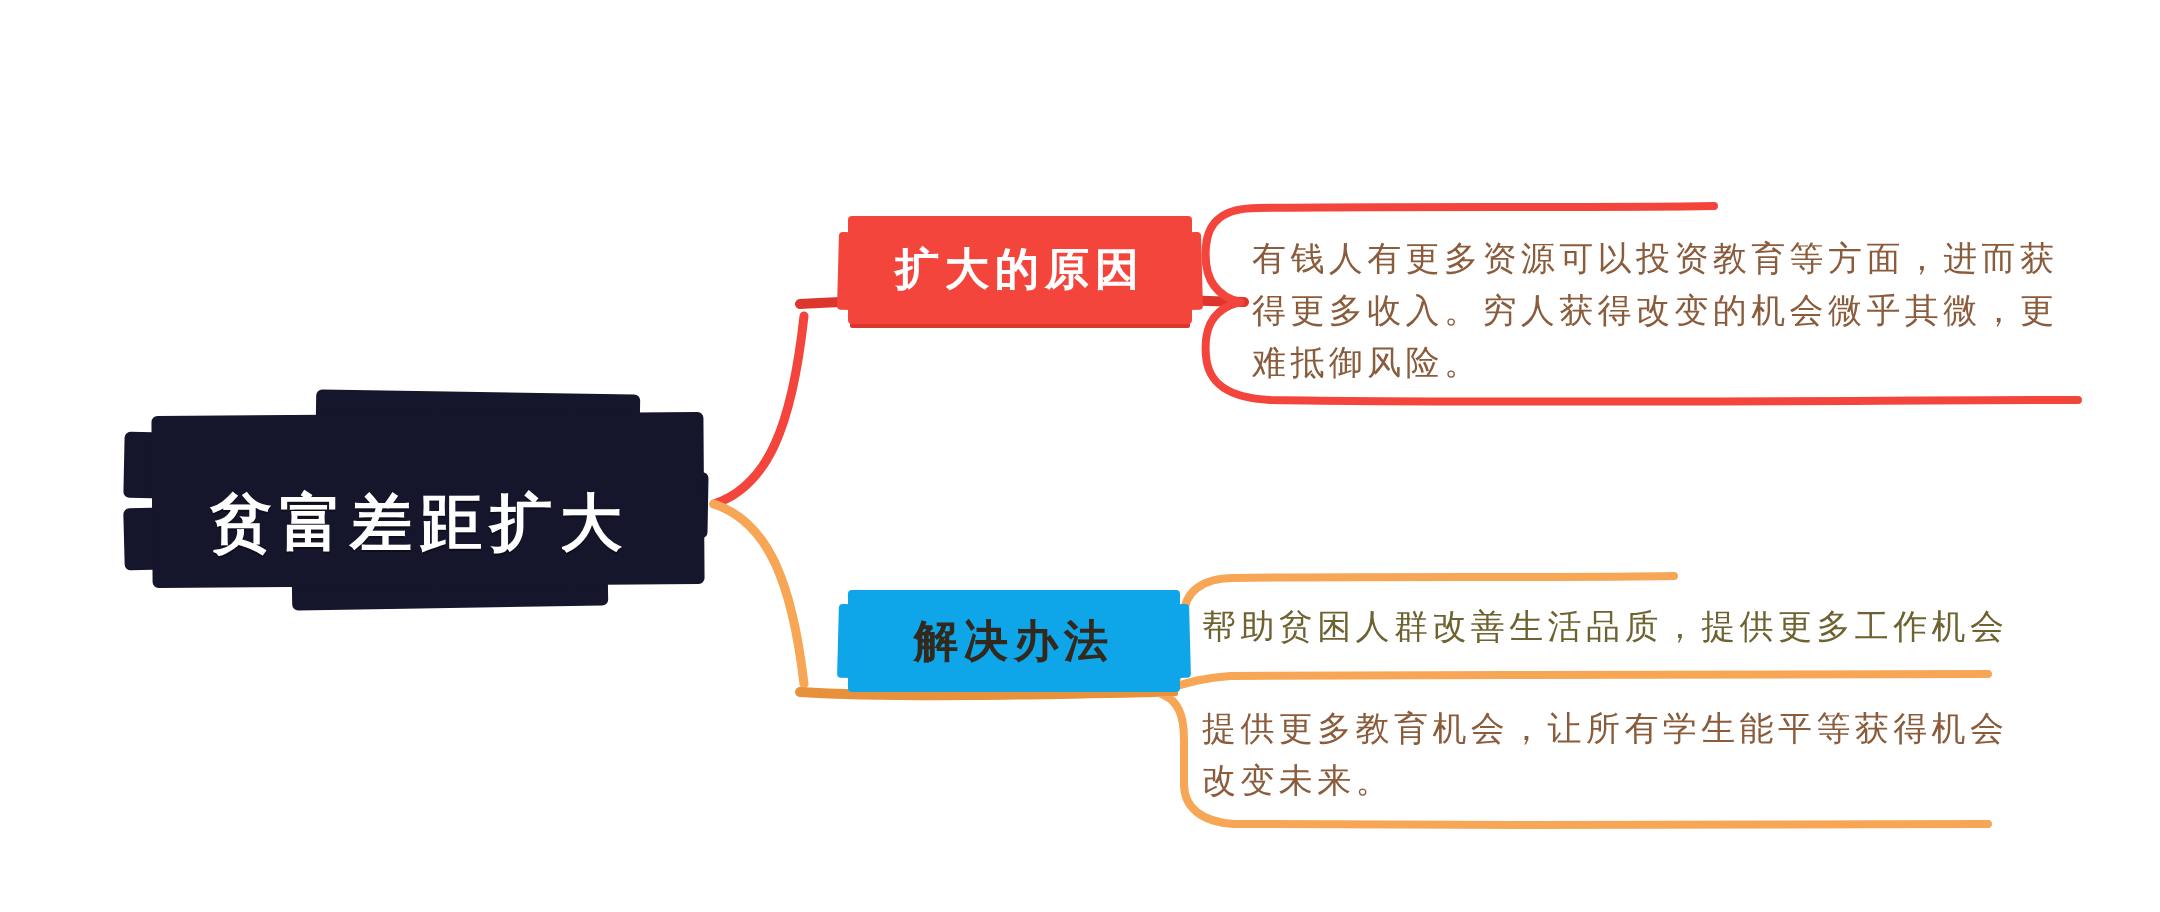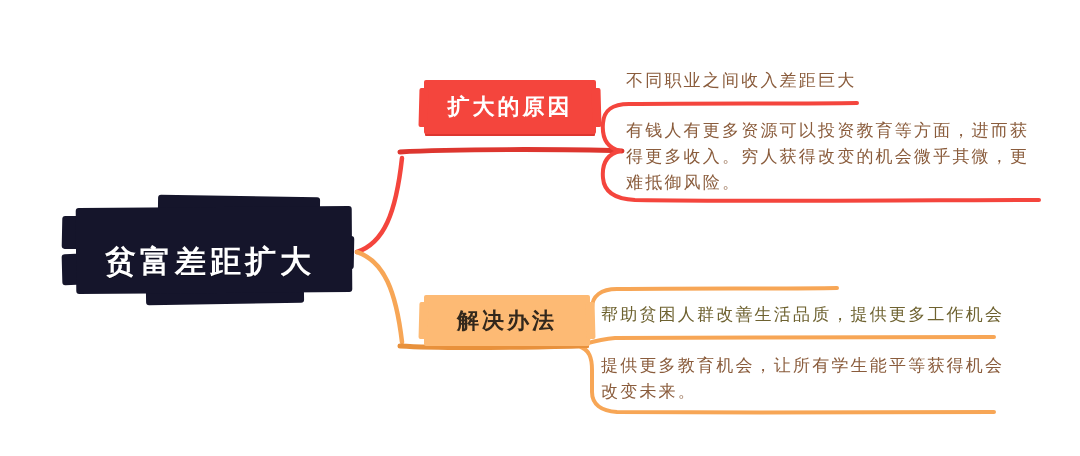--- a/index.html
+++ b/index.html
@@ -30,27 +30,27 @@
     position:absolute; display:flex; align-items:center; justify-content:center;
     font-weight:bold; font-size:22px; letter-spacing:3px; border-radius:2px; cursor:default;
   }
   .topic::before, .topic::after {
     content:""; position:absolute; width:9px; top:14%; height:72%;
     background:inherit; border-radius:2px;
   }
   .topic::before { left:-5px; transform:rotate(1.5deg); }
   .topic::after  { right:-5px; transform:rotate(-1.5deg); }
   .topic-red {
-    left:424px; top:80px; width:172px; height:54px;
+    left:424px; top:108px; width:172px; height:54px;
     background:#f4453d; color:#ffffff;
     box-shadow:0 3px 0 -1px #dd362f;
   }
   .topic-orange {
     left:424px; top:295px; width:166px; height:51px;
-    background:#fdba74; color:#33281c;
+    background:#0ea5e9; color:#33281c;
     box-shadow:0 3px 0 -1px #e8913c;
     font-family:Liberation Serif, serif;
   }
 
   
   .item { position:absolute; font-size:17px; letter-spacing:2.2px; line-height:26px; cursor:default; }
   .nowrap { white-space:nowrap; }
   .c-brown { color:#8a5c3c; }
   .c-olive { color:#6e6230; }
   .item-r1 { left:626px; top:67px; }
@@ -94,19 +94,18 @@
   </div>
 
   <div class="topic topic-red">
     <span>扩大的原因</span>
   </div>
 
   <div class="topic topic-orange">
     <span>解决办法</span>
   </div>
 
-  <div class="item item-r1 nowrap c-brown">不同职业之间收入差距巨大</div>
   <div class="item item-r2 c-brown">有钱人有更多资源可以投资教育等方面，进而获得更多收入。穷人获得改变的机会微乎其微，更难抵御风险。</div>
 
   <div class="item item-o2 nowrap c-olive">帮助贫困人群改善生活品质，提供更多工作机会</div>
   <div class="item item-o3 c-brown">提供更多教育机会，让所有学生能平等获得机会改变未来。</div>
 
 </div>
 
 </body></html>

